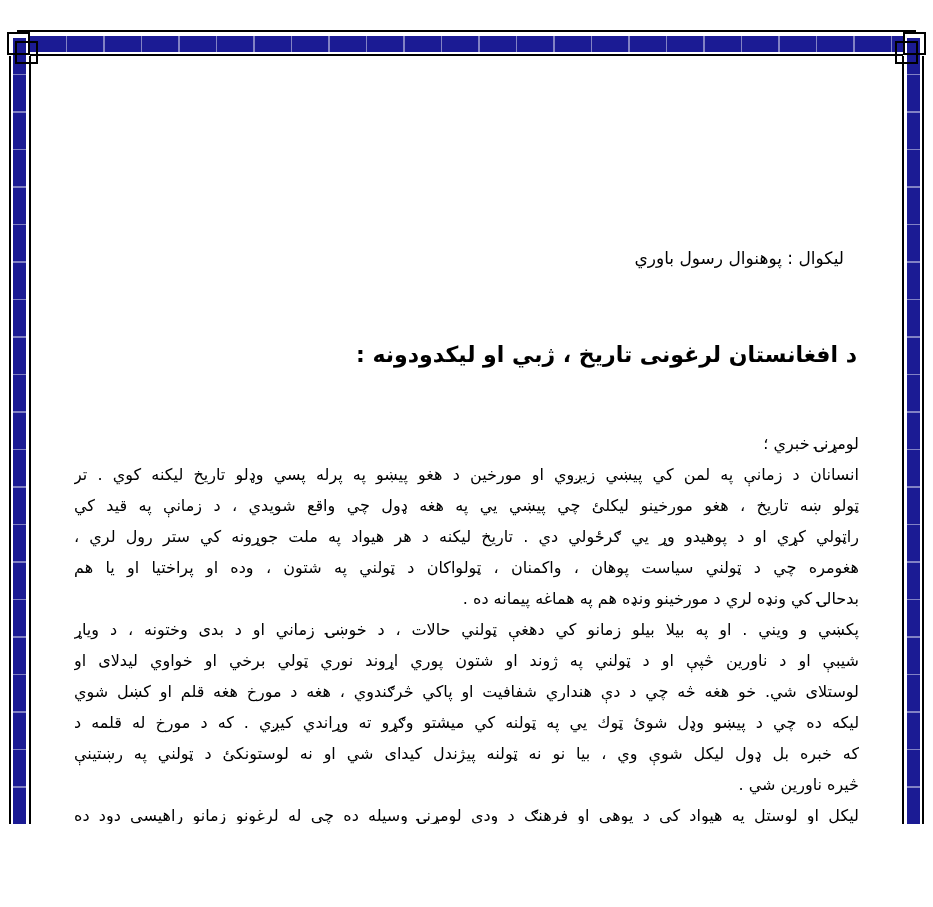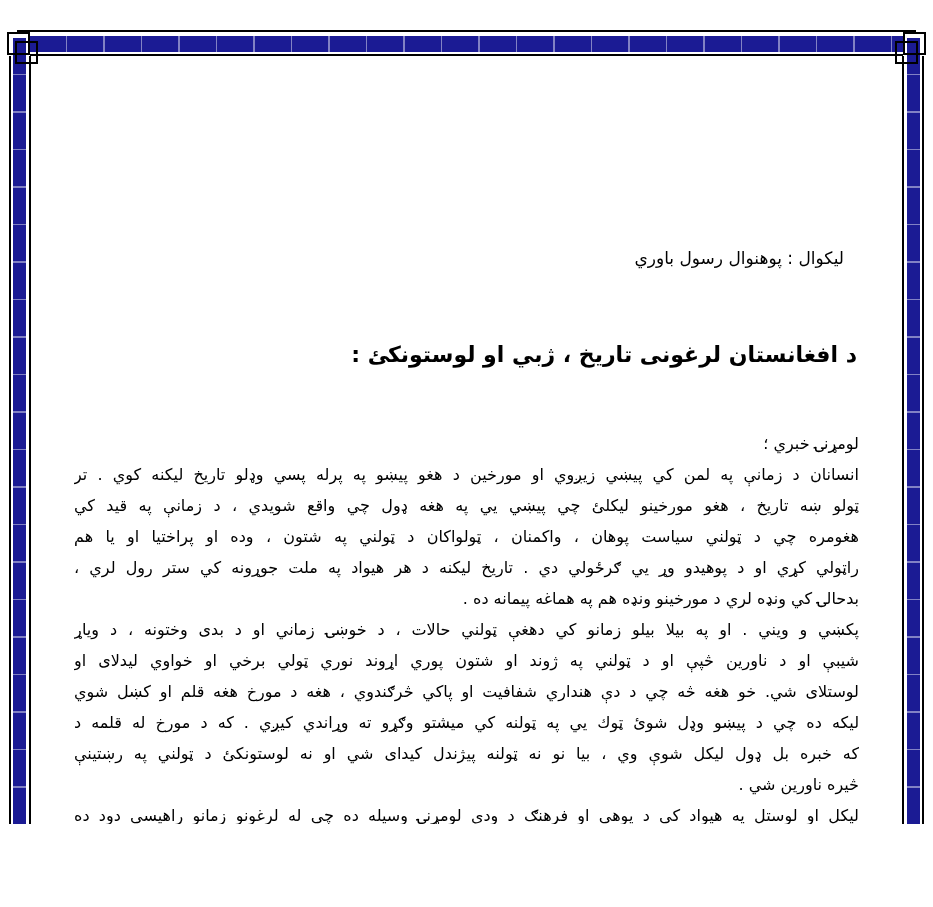--- a/index.html
+++ b/index.html
@@ -125,28 +125,28 @@
   <div class="band v right-band"></div>
   <div class="rule right-rule-inner"></div>
 
   <div class="corner-sq corner-la"></div>
   <div class="corner-sq corner-lb"></div>
   <div class="corner-sq corner-ra"></div>
   <div class="corner-sq corner-rb"></div>
 
   <div class="author-line">ليكوال  : پوهنوال رسول باوري</div>
 
-  <div class="doc-title">د افغانستان لرغونی تاريخ ، ژبي او لوستونكئ :</div>
+  <div class="doc-title">د افغانستان لرغونی تاريخ ، ژبي او ليكدودونه :</div>
 
   <div class="body-lines">
       <div class="line align-right">لومړنۍ خبري ؛</div>
       <div class="line align-justify">انسانان د زمانې په لمن كي پيښي زيږوي او مورخين د هغو پيښو په پرله پسي وډلو تاريخ ليكنه كوي . تر</div>
       <div class="line align-justify">ټولو ښه تاريخ ، هغو مورخينو ليكلئ چي پيښي يي په هغه ډول چي واقع شويدي ، د زمانې په قيد كي</div>
+      <div class="line align-justify">راټولي كړي او د پوهيدو وړ يي ګرځولي دي . تاريخ ليكنه د هر هيواد په ملت جوړونه كي ستر رول لري ،</div>
       <div class="line align-justify">هغومره چي د ټولني سياست پوهان ، واكمنان ، ټولواكان د ټولني په شتون ، وده او پراختيا او يا هم</div>
-      <div class="line align-justify">راټولي كړي او د پوهيدو وړ يي ګرځولي دي . تاريخ ليكنه د هر هيواد په ملت جوړونه كي ستر رول لري ،</div>
       <div class="line align-right">بدحالۍ كي ونډه لري د مورخينو ونډه هم په هماغه پيمانه ده .</div>
       <div class="line align-justify">پكښي و ويني . او په بيلا بيلو زمانو كي دهغې ټولني حالات ، د خوښۍ زماني او د بدی وختونه ، د وياړ</div>
       <div class="line align-justify">شيبې او د ناورين څپې او د ټولني په ژوند او شتون پوري اړوند نوري ټولي برخي او خواوي ليدلای او</div>
       <div class="line align-justify">لوستلای شي. خو هغه څه چي د دې هنداري شفافيت او پاكي څرګندوي ، هغه د مورخ هغه قلم او كښل شوي</div>
       <div class="line align-justify">ليكه ده چي د پيښو وډل شوئ ټوك يي په ټولنه كي ميشتو وګړو ته وړاندي كيږي . كه د مورخ له قلمه د</div>
       <div class="line align-justify">كه خبره بل ډول ليكل شوې وي ، بيا نو نه ټولنه پيژندل كيدای شي او نه لوستونكئ د ټولني په رښتينې</div>
       <div class="line align-right">څيره ناورين شي .</div>
       <div class="line align-justify">ليكل او لوستل په هيواد كي د پوهي او فرهنګ د ودي لومړنۍ وسيله ده چي له لرغونو زمانو راهيسي دود ده</div>
     </div>
 

